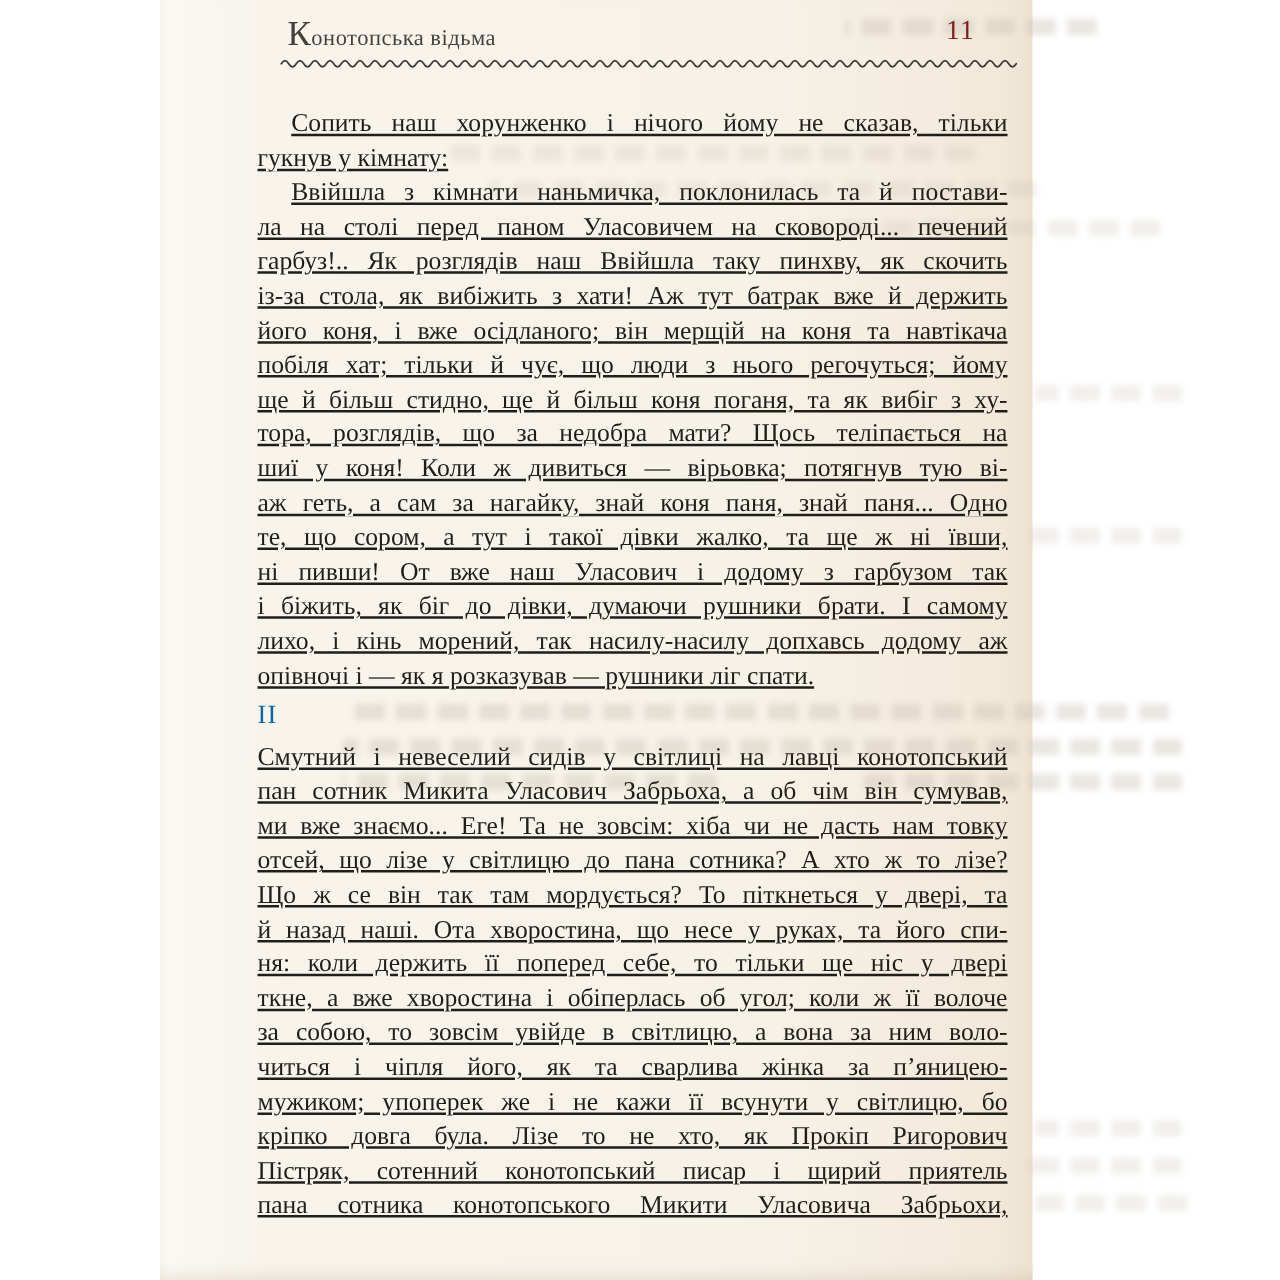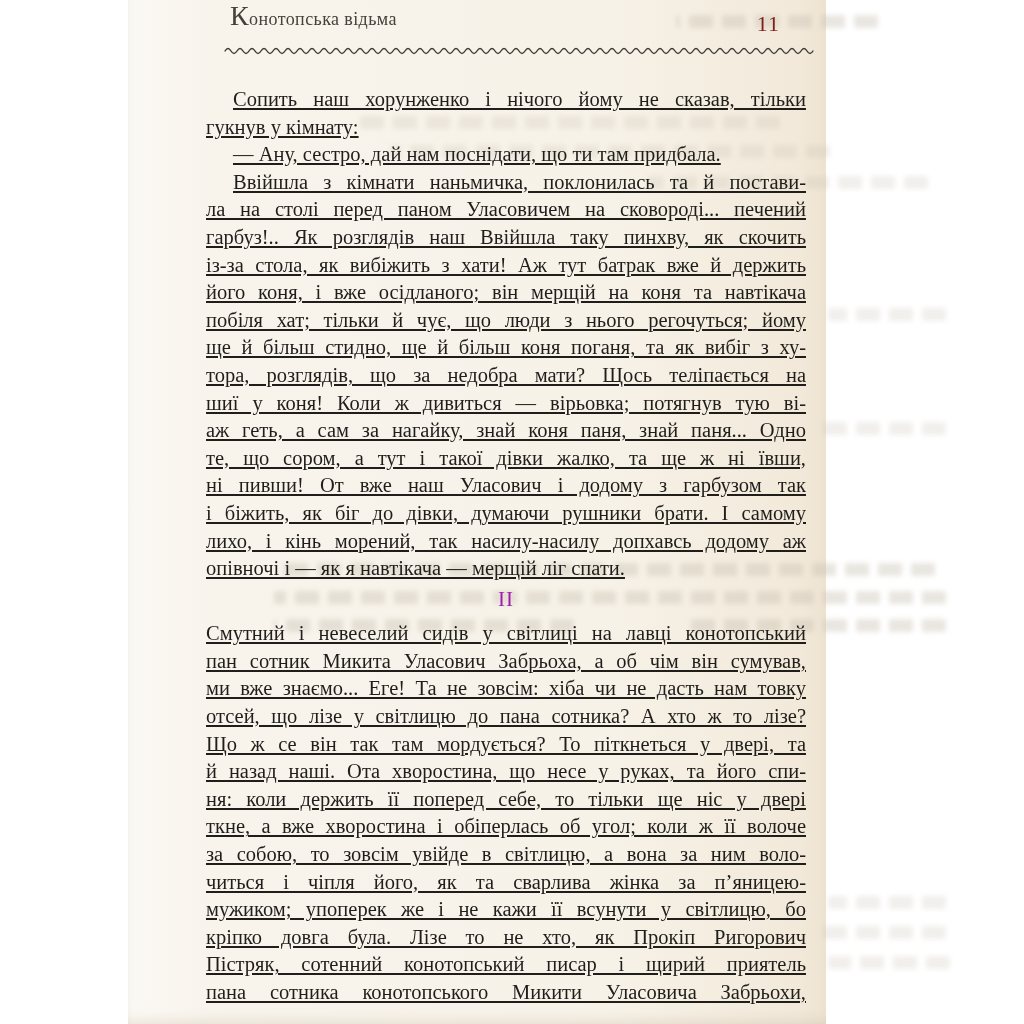--- a/index.html
+++ b/index.html
@@ -7,39 +7,39 @@
     width:1024px;height:1024px;position:relative;overflow:hidden;
     background:#ffffff;
     font-family:"Liberation Serif", serif;
   }
   .scan-page{
     position:absolute;left:128px;top:0;width:698px;height:1024px;
     background:linear-gradient(90deg,#fbf9f4 0%,#f8f4ec 12%,#f7f2e8 68%,#f2e9da 96%,#eee3d1 100%);
     box-shadow:inset 0 -12px 16px -12px rgba(160,140,110,.28), inset 4px 0 10px -8px rgba(160,140,110,.2);
   }
   .running-head{
-    position:absolute;left:230px;top:0;
+    position:absolute;left:230px;top:12px;
     font-size:18px;color:#45413c;letter-spacing:.4px;
   }
   .running-head::first-letter{font-size:28px;}
   .page-number{
     position:absolute;top:11px;left:698px;width:82px;text-align:right;
     font-size:22px;color:#7f1d1d;letter-spacing:1px;
   }
   .wave{position:absolute;left:224px;top:44px;}
   .text-column{
     position:absolute;left:206px;top:86px;width:600px;
     font-size:20.5px;line-height:27.6px;color:#1f1e1b;
   }
   .ln{text-align:justify;text-align-last:justify;text-justify:inter-word;text-decoration:underline;}
   .ln.endline{text-align-last:left;}
   .para.indent .ln:first-child{text-indent:27px;}
   .section-heading{
-    text-align:center;font-size:21px;line-height:27.6px;
-    margin:3px 0 7px 0;color:#a21caf;letter-spacing:1px;
+    text-align:left;font-size:21px;line-height:27.6px;
+    margin:3px 0 7px 0;color:#0369a1;letter-spacing:1px;
   }
   
   .ghost{
     position:absolute;height:13px;border-radius:2px;
     filter:blur(2.5px);opacity:.38;transform:scaleX(-1);
     background:repeating-linear-gradient(90deg,#c7bfb1 0px 24px,rgba(199,191,177,0) 24px 33px);
   }
   .ghost.light{opacity:.24;}
 </style>
 </head>
@@ -69,38 +69,35 @@
 <svg class="wave" width="590" height="12" viewBox="0 0 590 12" aria-hidden="true">
   <path id="wave-path" fill="none" stroke="#3f3b36" stroke-width="1.4" stroke-linecap="round" d="M1 7 q3 -5 6 0 q3 5 6 0 q3 -5 6 0 q3 5 6 0 q3 -5 6 0 q3 5 6 0 q3 -5 6 0 q3 5 6 0 q3 -5 6 0 q3 5 6 0 q3 -5 6 0 q3 5 6 0 q3 -5 6 0 q3 5 6 0 q3 -5 6 0 q3 5 6 0 q3 -5 6 0 q3 5 6 0 q3 -5 6 0 q3 5 6 0 q3 -5 6 0 q3 5 6 0 q3 -5 6 0 q3 5 6 0 q3 -5 6 0 q3 5 6 0 q3 -5 6 0 q3 5 6 0 q3 -5 6 0 q3 5 6 0 q3 -5 6 0 q3 5 6 0 q3 -5 6 0 q3 5 6 0 q3 -5 6 0 q3 5 6 0 q3 -5 6 0 q3 5 6 0 q3 -5 6 0 q3 5 6 0 q3 -5 6 0 q3 5 6 0 q3 -5 6 0 q3 5 6 0 q3 -5 6 0 q3 5 6 0 q3 -5 6 0 q3 5 6 0 q3 -5 6 0 q3 5 6 0 q3 -5 6 0 q3 5 6 0 q3 -5 6 0 q3 5 6 0 q3 -5 6 0 q3 5 6 0 q3 -5 6 0 q3 5 6 0 q3 -5 6 0 q3 5 6 0 q3 -5 6 0 q3 5 6 0 q3 -5 6 0 q3 5 6 0 q3 -5 6 0 q3 5 6 0 q3 -5 6 0 q3 5 6 0 q3 -5 6 0 q3 5 6 0 q3 -5 6 0 q3 5 6 0 q3 -5 6 0 q3 5 6 0 q3 -5 6 0 q3 5 6 0 q3 -5 6 0 q3 5 6 0 q3 -5 6 0 q3 5 6 0 q3 -5 6 0 q3 5 6 0 q3 -5 6 0 q3 5 6 0 q3 -5 6 0 q3 5 6 0 q3 -5 6 0 q3 5 6 0 q3 -5 6 0 q3 5 6 0 q3 -5 6 0 q3 5 6 0 q3 -5 6 0 q3 5 6 0 q3 -5 6 0 q3 5 6 0 q3 -5 6 0 q3 5 6 0"></path>
 </svg>
 
 <div class="text-column">
     <div class="para indent">
       <div class="ln">Сопить наш хорунженко і нічого йому не сказав, тільки</div>
       <div class="ln endline">гукнув у кімнату:</div>
     </div>
     <div class="para indent">
-      <div class="ln endline">— Ану, сестро, дай нам поснідати, що ти там придбала.</div>
-    </div>
-    <div class="para indent">
       <div class="ln">Ввійшла з кімнати наньмичка, поклонилась та й постави-</div>
       <div class="ln">ла на столі перед паном Уласовичем на сковороді... печений</div>
       <div class="ln">гарбуз!.. Як розглядів наш Ввійшла таку пинхву, як скочить</div>
       <div class="ln">із-за стола, як вибіжить з хати! Аж тут батрак вже й держить</div>
       <div class="ln">його коня, і вже осідланого; він мерщій на коня та навтікача</div>
       <div class="ln">побіля хат; тільки й чує, що люди з нього регочуться; йому</div>
       <div class="ln">ще й більш стидно, ще й більш коня поганя, та як вибіг з ху-</div>
       <div class="ln">тора, розглядів, що за недобра мати? Щось теліпається на</div>
       <div class="ln">шиї у коня! Коли ж дивиться — вірьовка; потягнув тую ві-</div>
       <div class="ln">аж геть, а сам за нагайку, знай коня паня, знай паня... Одно</div>
       <div class="ln">те, що сором, а тут і такої дівки жалко, та ще ж ні ївши,</div>
       <div class="ln">ні пивши! От вже наш Уласович і додому з гарбузом так</div>
       <div class="ln">і біжить, як біг до дівки, думаючи рушники брати. І самому</div>
       <div class="ln">лихо, і кінь морений, так насилу-насилу допхавсь додому аж</div>
-      <div class="ln endline">опівночі і — як я навтікача — мерщій ліг спати.</div>
+      <div class="ln endline">опівночі і — як я розказував — рушники ліг спати.</div>
     </div>
     <div class="section-heading">II</div>
     <div class="para">
       <div class="ln">Смутний і невеселий сидів у світлиці на лавці конотопський</div>
       <div class="ln">пан сотник Микита Уласович Забрьоха, а об чім він сумував,</div>
       <div class="ln">ми вже знаємо... Еге! Та не зовсім: хіба чи не дасть нам товку</div>
       <div class="ln">отсей, що лізе у світлицю до пана сотника? А хто ж то лізе?</div>
       <div class="ln">Що ж се він так там мордується? То піткнеться у двері, та</div>
       <div class="ln">й назад наші. Ота хворостина, що несе у руках, та його спи-</div>
       <div class="ln">ня: коли держить її поперед себе, то тільки ще ніс у двері</div>

